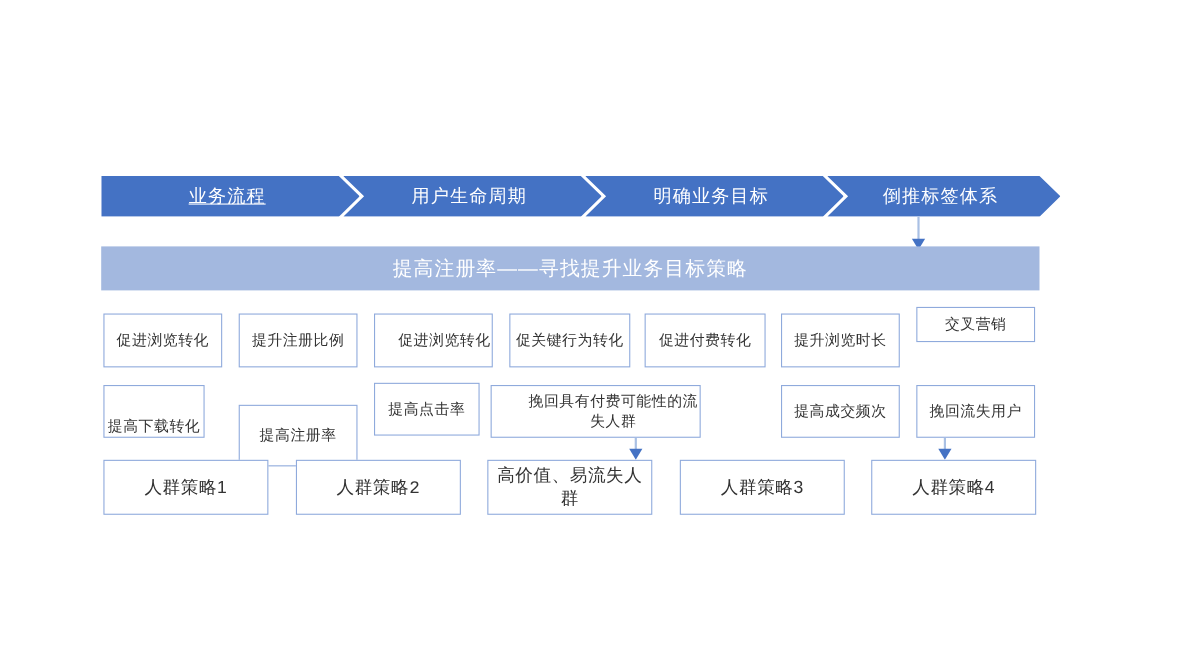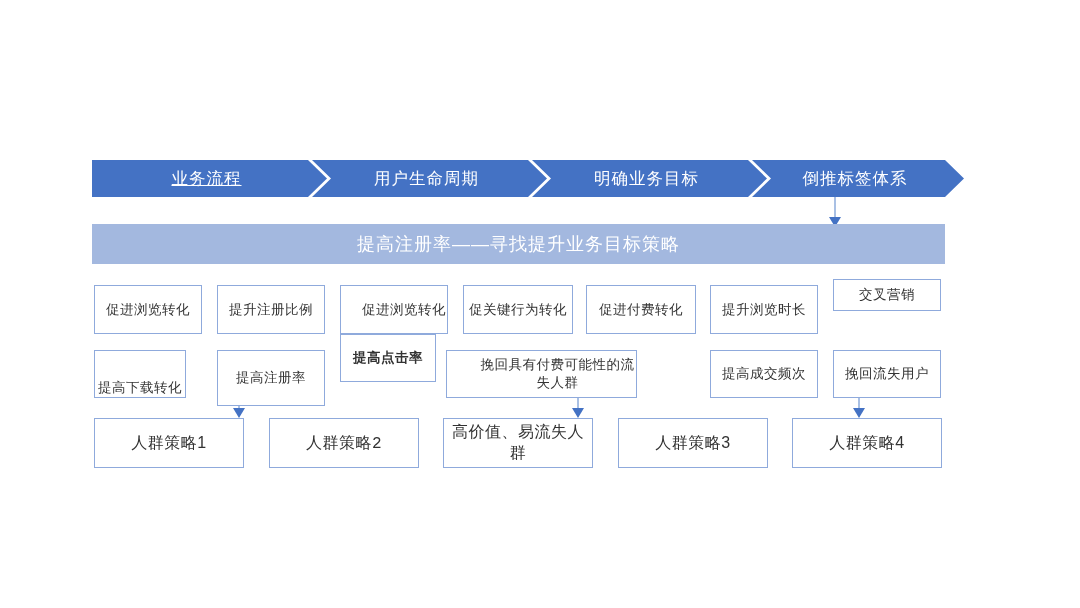--- a/index.html
+++ b/index.html
@@ -120,24 +120,24 @@
   <div class="nbox" style="left:710px;top:285px;width:108px;height:49px;justify-content:center;">
       <span>提升浏览时长</span>
     </div>
   <div class="nbox" style="left:833px;top:279px;width:108px;height:32px;">
       <span>交叉营销</span>
     </div>
 
   <div class="nbox" style="left:94px;top:350px;width:92px;height:48px;align-items:flex-end;">
       <span>提高下载转化</span>
     </div>
-  <div class="nbox" style="left:217px;top:350px;width:108px;height:56px;">
+  <div class="nbox" style="left:217px;top:368px;width:108px;height:56px;">
       <span>提高注册率</span>
     </div>
-  <div class="nbox" style="left:340px;top:334px;width:96px;height:48px;font-weight:bold;">
+  <div class="nbox" style="left:340px;top:348px;width:96px;height:48px;">
       <span>提高点击率</span>
     </div>
   <div class="nbox" style="left:446px;top:350px;width:191px;height:48px;padding-left:32px;">
       <span>挽回具有付费可能性的流失人群</span>
     </div>
   <div class="nbox" style="left:710px;top:350px;width:108px;height:48px;">
       <span>提高成交频次</span>
     </div>
   <div class="nbox" style="left:833px;top:350px;width:108px;height:48px;">
       <span>挽回流失用户</span>

